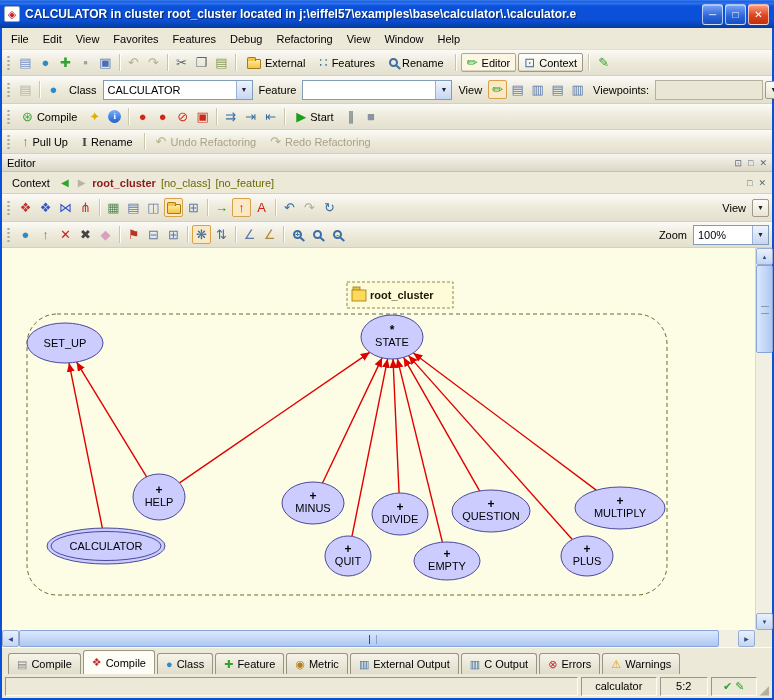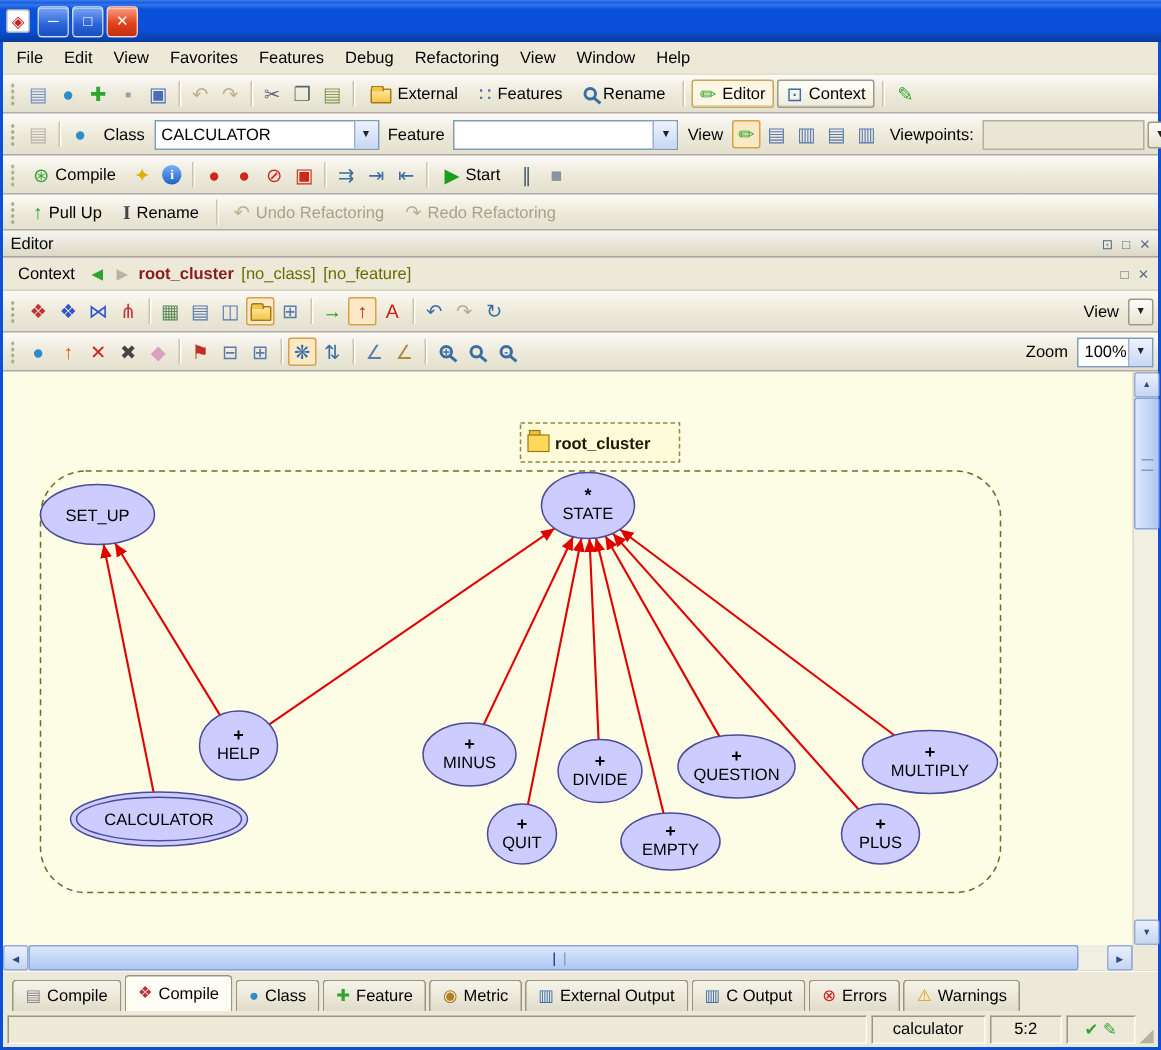--- a/index.html
+++ b/index.html
@@ -7,21 +7,21 @@
 body{font-family:"Liberation Sans",sans-serif;font-size:11px;color:#000;background:#ece9d8}
 .window{width:774px;height:700px;display:flex;flex-direction:column}
 .titlebar{flex:0 0 28px;display:flex;align-items:center;gap:5px;padding:0 5px 0 4px;
  background:linear-gradient(180deg,#3a80f0 0%,#1c5ee0 6%,#2f74ee 12%,#0b50d8 22%,#0b50d8 70%,#0845b8 88%,#063a9a 100%)}
 .appicon{width:16px;height:16px;background:#fff;border:1px solid #9ab;border-radius:2px;color:#c22;font-size:11px;display:flex;align-items:center;justify-content:center;flex:0 0 auto}
 .title-text{color:#fff;font-weight:bold;font-size:12px;text-shadow:1px 1px 1px rgba(0,0,0,.55);white-space:nowrap;overflow:hidden;flex:1}
 .tbtns{display:flex;gap:2px}
 .tbtn{width:21px;height:21px;border-radius:3px;border:1px solid rgba(255,255,255,.65);color:#fff;display:flex;align-items:center;justify-content:center;font-size:10px;
  background:linear-gradient(#7ba6f8,#2a64d8 60%,#1a50c0);box-shadow:inset 0 1px 0 rgba(255,255,255,.4)}
 .tbtn.close{background:linear-gradient(#f8a088,#e2441c 55%,#c03010)}
-.frame{flex:1;display:flex;flex-direction:column;border-left:2px solid #0b50d8;border-right:2px solid #0b50d8;border-bottom:2px solid #0b50d8;background:#4c1d95;min-height:0}
+.frame{flex:1;display:flex;flex-direction:column;border-left:2px solid #0b50d8;border-right:2px solid #0b50d8;border-bottom:2px solid #0b50d8;background:#1d4ed8;min-height:0}
 .menubar{flex:0 0 22px;display:flex;align-items:center;padding:0 2px;background:#ece9d8;border-bottom:1px solid #e2deca}
 .menu-item{padding:2px 7px;white-space:nowrap}
 .toolbar{display:flex;align-items:center;gap:2px;padding:0 3px;background:linear-gradient(#fbfaf6,#ece9d8 55%,#e4e0d0);border-bottom:1px solid #d4d0ba}
 .tb1{flex:0 0 26px}.tb2{flex:0 0 28px}.tb3{flex:0 0 26px}.tb4{flex:0 0 24px}.dtb1{flex:0 0 28px}.dtb2{flex:0 0 26px}
 .grip{width:3px;height:16px;margin:0 4px 0 2px;background:radial-gradient(circle,#aaa692 1px,transparent 1.3px) 0 0/3px 4px repeat-y;flex:0 0 auto}
 .sep{width:1px;height:17px;background:#c9c5b1;box-shadow:1px 0 0 #fffdf4;margin:0 3px;flex:0 0 auto}
 .icstrip{display:inline-flex;align-items:center;gap:1px}
 .ic{width:19px;height:19px;display:inline-flex;align-items:center;justify-content:center;font-size:13px;line-height:1;border:1px solid transparent;border-radius:2px;flex:0 0 auto}
 .ic.pressed{border-color:#d8a048;background:#fbe9c6}
 .gl{font-size:13px;line-height:1}
@@ -75,20 +75,21 @@
 .cell.big{flex:1}
 .gripcorner{color:#b4b09a;font-size:12px;align-self:flex-end;line-height:1}
 </style>
 </head>
 <body>
 
 <div class="window">
 
   <div class="titlebar">
     <span class="appicon">◈</span>
+    <span class="title-text">CALCULATOR  in cluster root_cluster   located in j:\eiffel57\examples\base\calculator\.\calculator.e</span>
     <span class="tbtns">
       <span class="tbtn">─</span>
       <span class="tbtn">□</span>
       <span class="tbtn close">✕</span>
     </span>
   </div>
 
   <div class="frame">
 
     <div class="menubar">
@@ -307,21 +308,21 @@
             <span class="ic-mag magp"></span>
           </span>
           <span class="ic">
             <span class="ic-mag "></span>
           </span>
           <span class="ic">
             <span class="ic-mag magm"></span>
           </span>
         </span>
       <span class="lbl" style="margin-left:auto">Zoom</span>
-      <span class="combo" style="width:51px">
+      <span class="combo" style="width:76px">
         <span class="val">100%</span>
         <span class="drop">▼</span>
       </span>
     </div>
 
     <div class="canvas-row">
       <svg id="diagram-svg" width="753" height="382" viewBox="0 0 753 382">
           <defs>
             <marker id="arr" markerWidth="10" markerHeight="9" refX="9" refY="4" orient="auto" markerUnits="userSpaceOnUse">
               <path d="M0,0 L9,4 L0,8 Z" fill="#e00000"></path>

